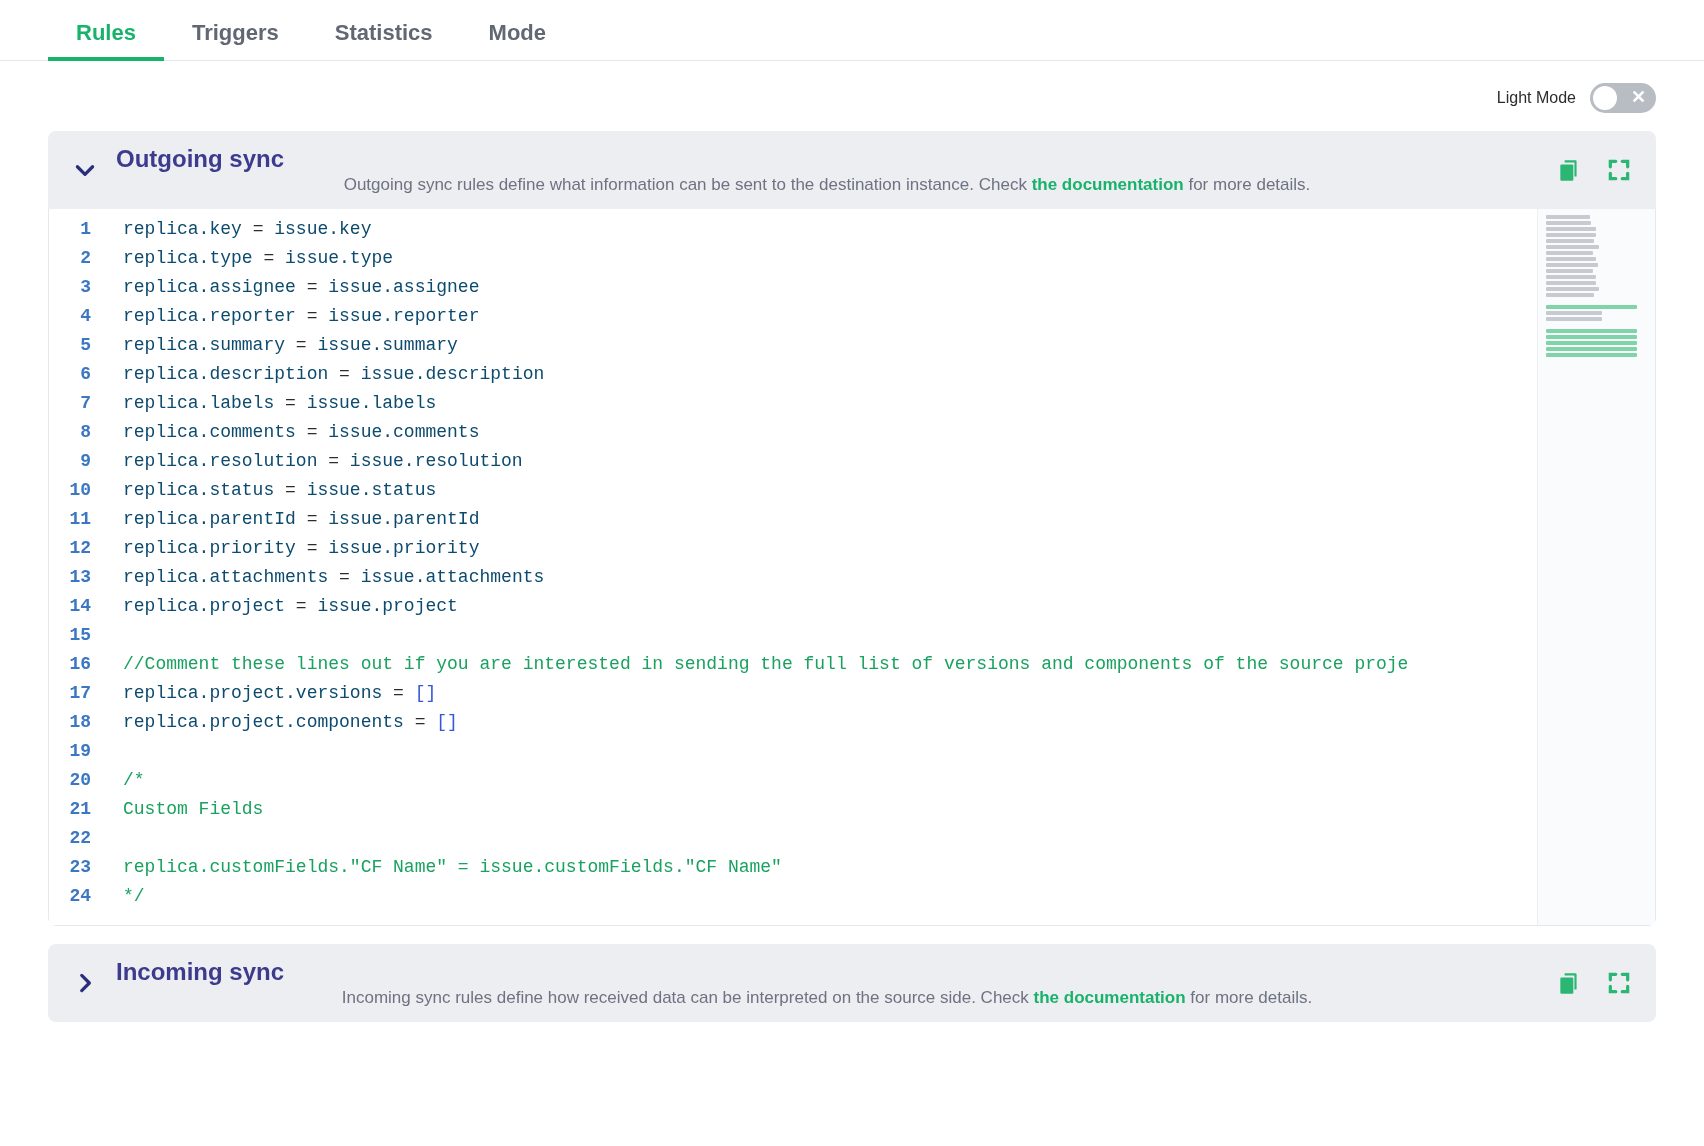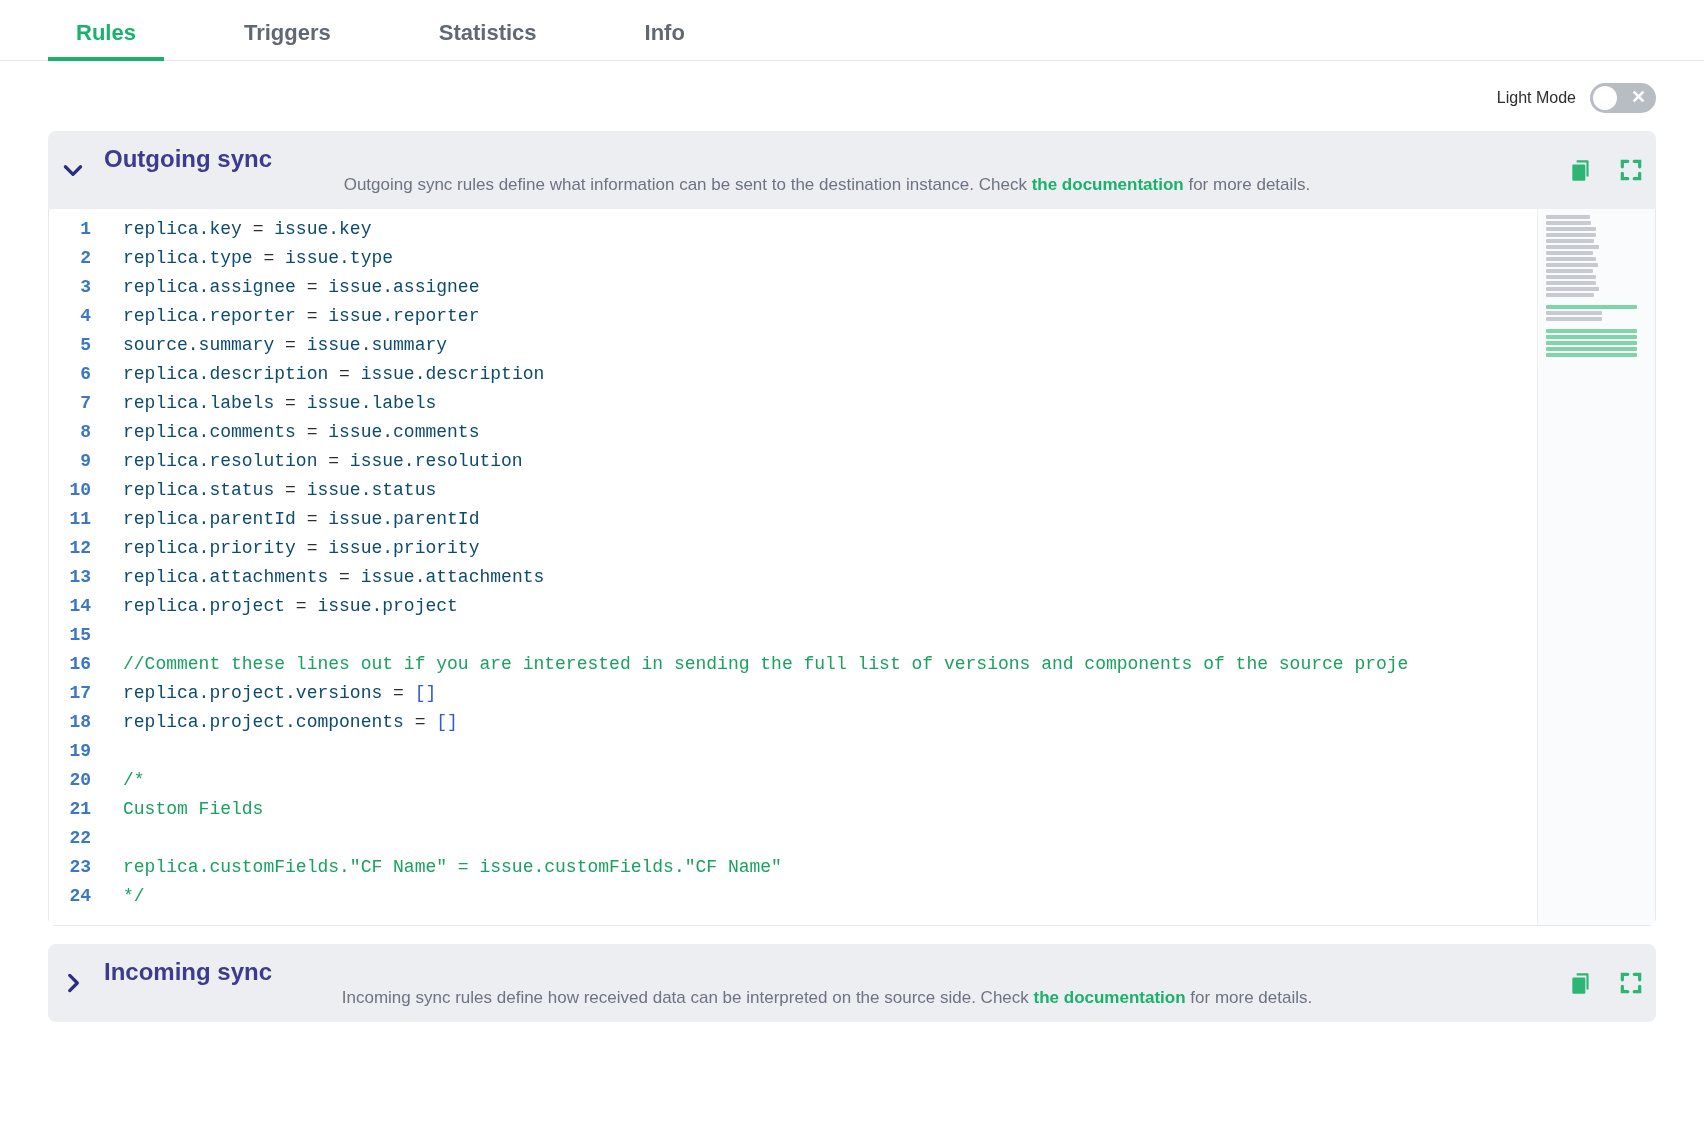--- a/index.html
+++ b/index.html
@@ -6,21 +6,20 @@
   body {
     font-family: -apple-system, BlinkMacSystemFont, "Segoe UI", Helvetica, Arial, sans-serif;
     background: #fff;
     color: #172b4d;
     width: 1704px;
     height: 1146px;
     overflow: hidden;
   }
   .tabs {
     display: flex;
-    gap: 52px;
     padding: 8px 48px 0;
     border-bottom: 1px solid #e5e7eb;
   }
   .tab {
     padding: 12px 28px 14px;
     font-size: 22px;
     font-weight: 700;
     color: #616773;
     cursor: pointer;
     position: relative;
@@ -71,21 +70,21 @@
     font-size: 18px;
     font-weight: 700;
   }
   .panel {
     margin: 8px 48px 18px;
     border-radius: 8px;
     overflow: hidden;
   }
   .panel-header {
     background: #eceef2;
-    padding: 14px 12px;
+    padding: 14px 24px;
     display: flex;
     align-items: center;
     gap: 18px;
   }
   .caret { width: 26px; height: 26px; flex: 0 0 auto; cursor: pointer; }
   .caret svg { width: 100%; height: 100%; }
   .panel-titles { flex: 1 1 auto; }
   .panel-title {
     font-size: 24px;
     font-weight: 700;
@@ -150,21 +149,21 @@
   .minimap .mrow.cmt { background: #7fd5a8; }
   .minimap .mrow.sp { background: transparent; }
 </style>
 </head>
 <body>
 
 <div class="tabs">
   <div class="tab active">Rules</div>
   <div class="tab">Triggers</div>
   <div class="tab">Statistics</div>
-  <div class="tab">Info</div>
+  <div class="tab">Mode</div>
 </div>
 
 <div class="toolbar">
   <span class="mode-label">Light Mode</span>
   <div class="toggle">
     <div class="toggle-knob"></div>
     <span class="toggle-x">✕</span>
   </div>
 </div>
 
@@ -220,21 +219,21 @@
           <div>21</div>
           <div>22</div>
           <div>23</div>
           <div>24</div>
         </div>
       <div class="code" id="code">
           <div class="row"><span class="tok-ident">replica.key           </span><span class="tok-op">= </span><span class="tok-ident">issue.key</span></div>
           <div class="row"><span class="tok-ident">replica.type          </span><span class="tok-op">= </span><span class="tok-ident">issue.type</span></div>
           <div class="row"><span class="tok-ident">replica.assignee      </span><span class="tok-op">= </span><span class="tok-ident">issue.assignee</span></div>
           <div class="row"><span class="tok-ident">replica.reporter      </span><span class="tok-op">= </span><span class="tok-ident">issue.reporter</span></div>
-          <div class="row"><span class="tok-ident">source.summary       </span><span class="tok-op">= </span><span class="tok-ident">issue.summary</span></div>
+          <div class="row"><span class="tok-ident">replica.summary       </span><span class="tok-op">= </span><span class="tok-ident">issue.summary</span></div>
           <div class="row"><span class="tok-ident">replica.description   </span><span class="tok-op">= </span><span class="tok-ident">issue.description</span></div>
           <div class="row"><span class="tok-ident">replica.labels        </span><span class="tok-op">= </span><span class="tok-ident">issue.labels</span></div>
           <div class="row"><span class="tok-ident">replica.comments      </span><span class="tok-op">= </span><span class="tok-ident">issue.comments</span></div>
           <div class="row"><span class="tok-ident">replica.resolution    </span><span class="tok-op">= </span><span class="tok-ident">issue.resolution</span></div>
           <div class="row"><span class="tok-ident">replica.status        </span><span class="tok-op">= </span><span class="tok-ident">issue.status</span></div>
           <div class="row"><span class="tok-ident">replica.parentId      </span><span class="tok-op">= </span><span class="tok-ident">issue.parentId</span></div>
           <div class="row"><span class="tok-ident">replica.priority      </span><span class="tok-op">= </span><span class="tok-ident">issue.priority</span></div>
           <div class="row"><span class="tok-ident">replica.attachments   </span><span class="tok-op">= </span><span class="tok-ident">issue.attachments</span></div>
           <div class="row"><span class="tok-ident">replica.project       </span><span class="tok-op">= </span><span class="tok-ident">issue.project</span></div>
           <div class="row">&nbsp;</div>

